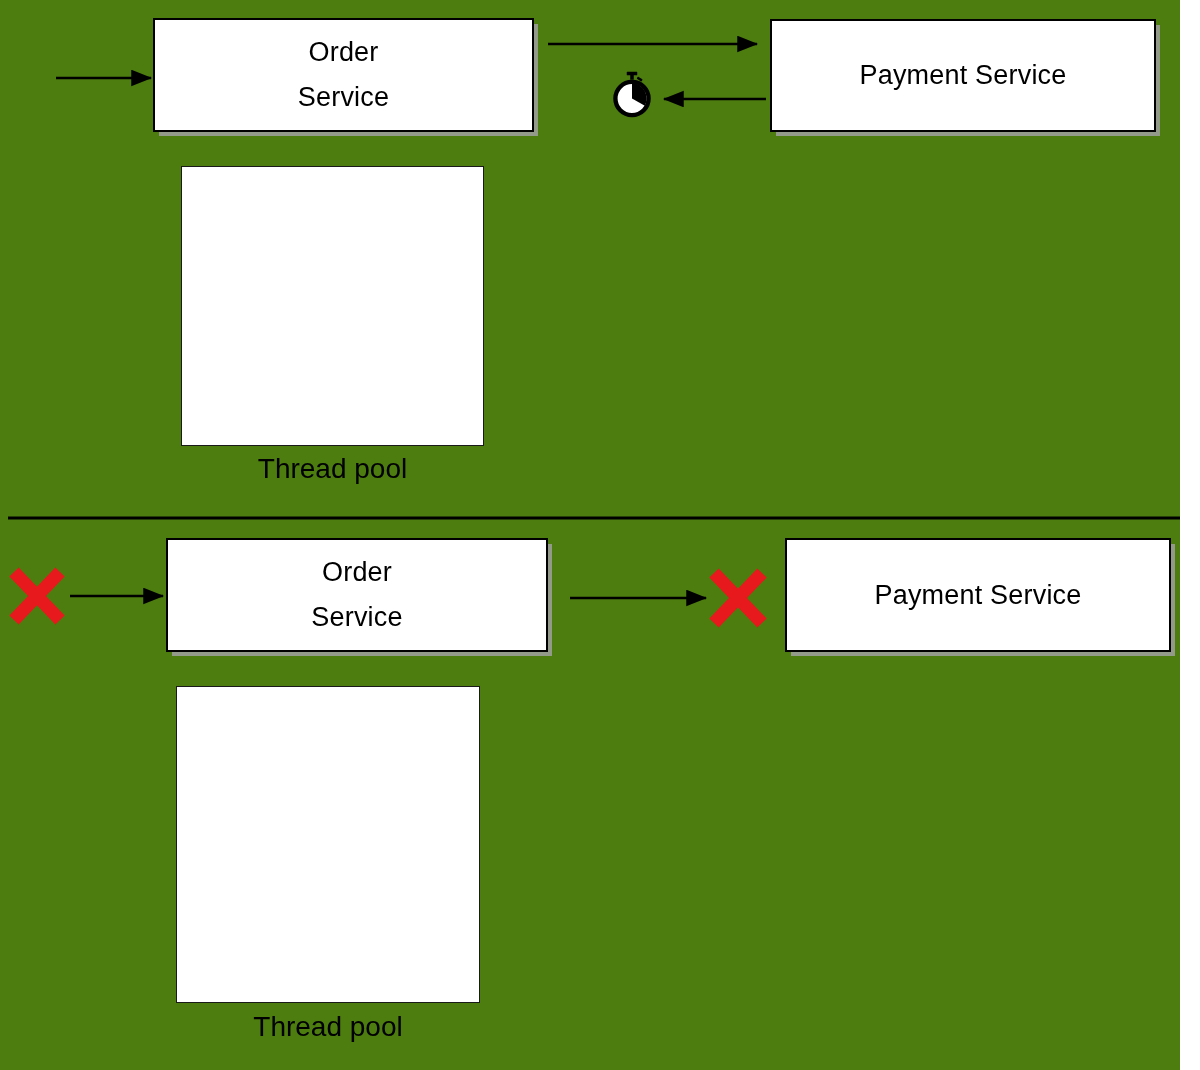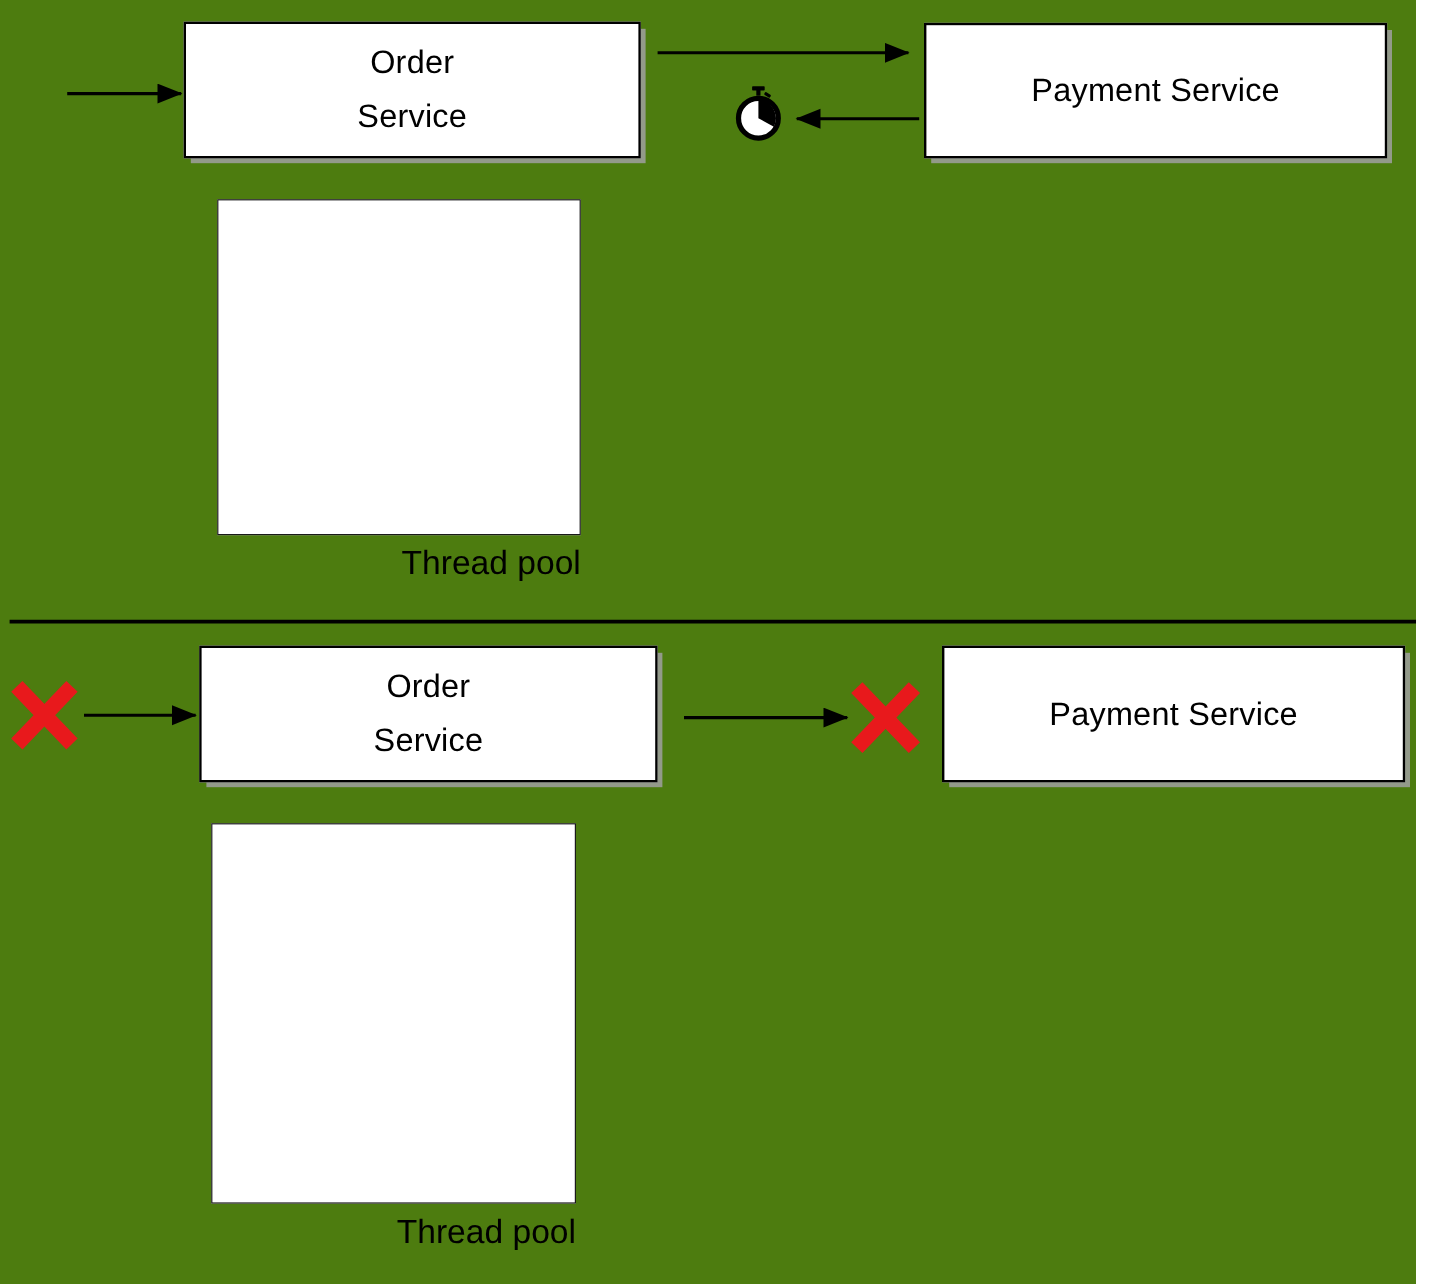--- a/index.html
+++ b/index.html
@@ -47,21 +47,21 @@
   .pool-box {
     position: absolute;
     background: #ffffff;
     border: 1.6px solid #1a1a1a;
     box-sizing: border-box;
   }
   .pool-label {
     position: absolute;
     font-size: 28px;
     line-height: 34px;
-    text-align: right;
+    text-align: center;
     white-space: nowrap;
     color: #000000;
   }
 </style>
 </head>
 <body>
 
 <div id="diagram-root">
 
   <svg class="svg-layer" viewBox="0 0 1200 1070" xmlns="http://www.w3.org/2000/svg">

